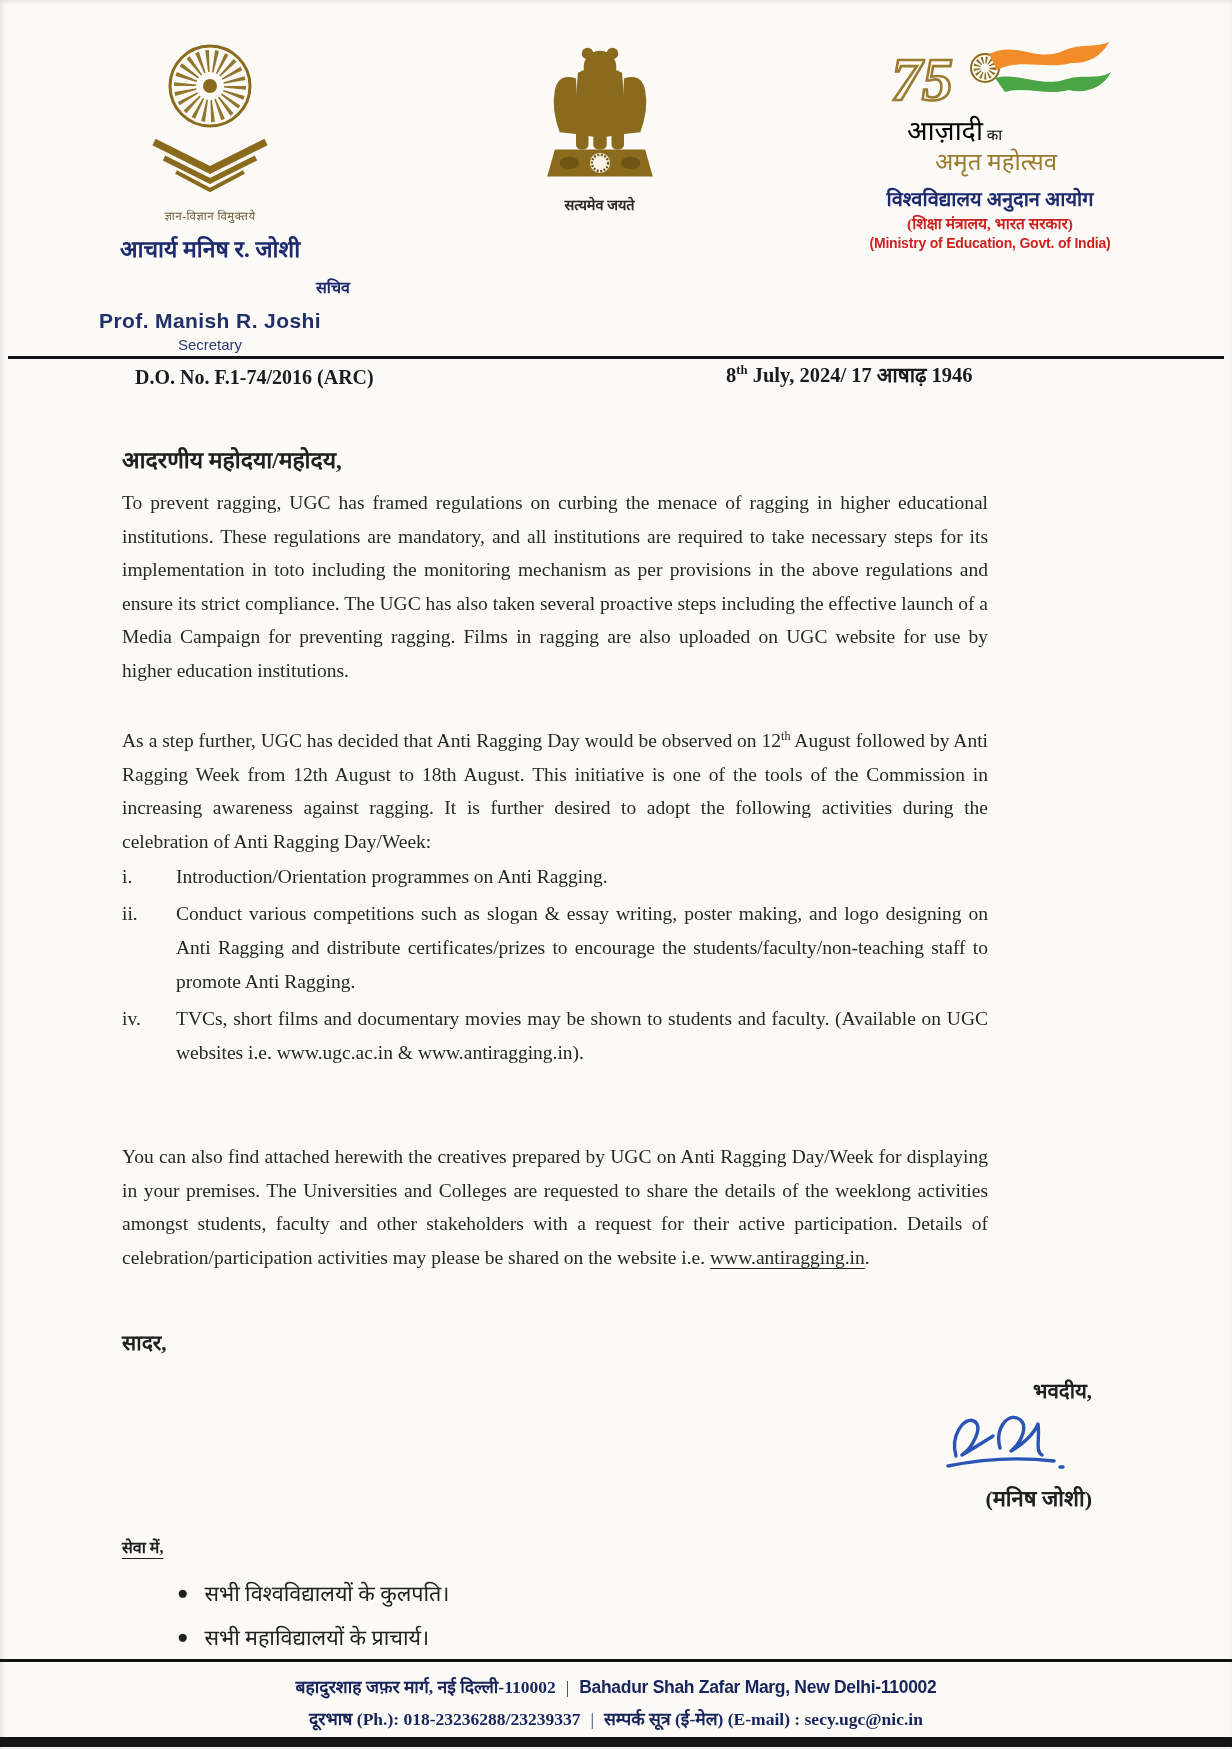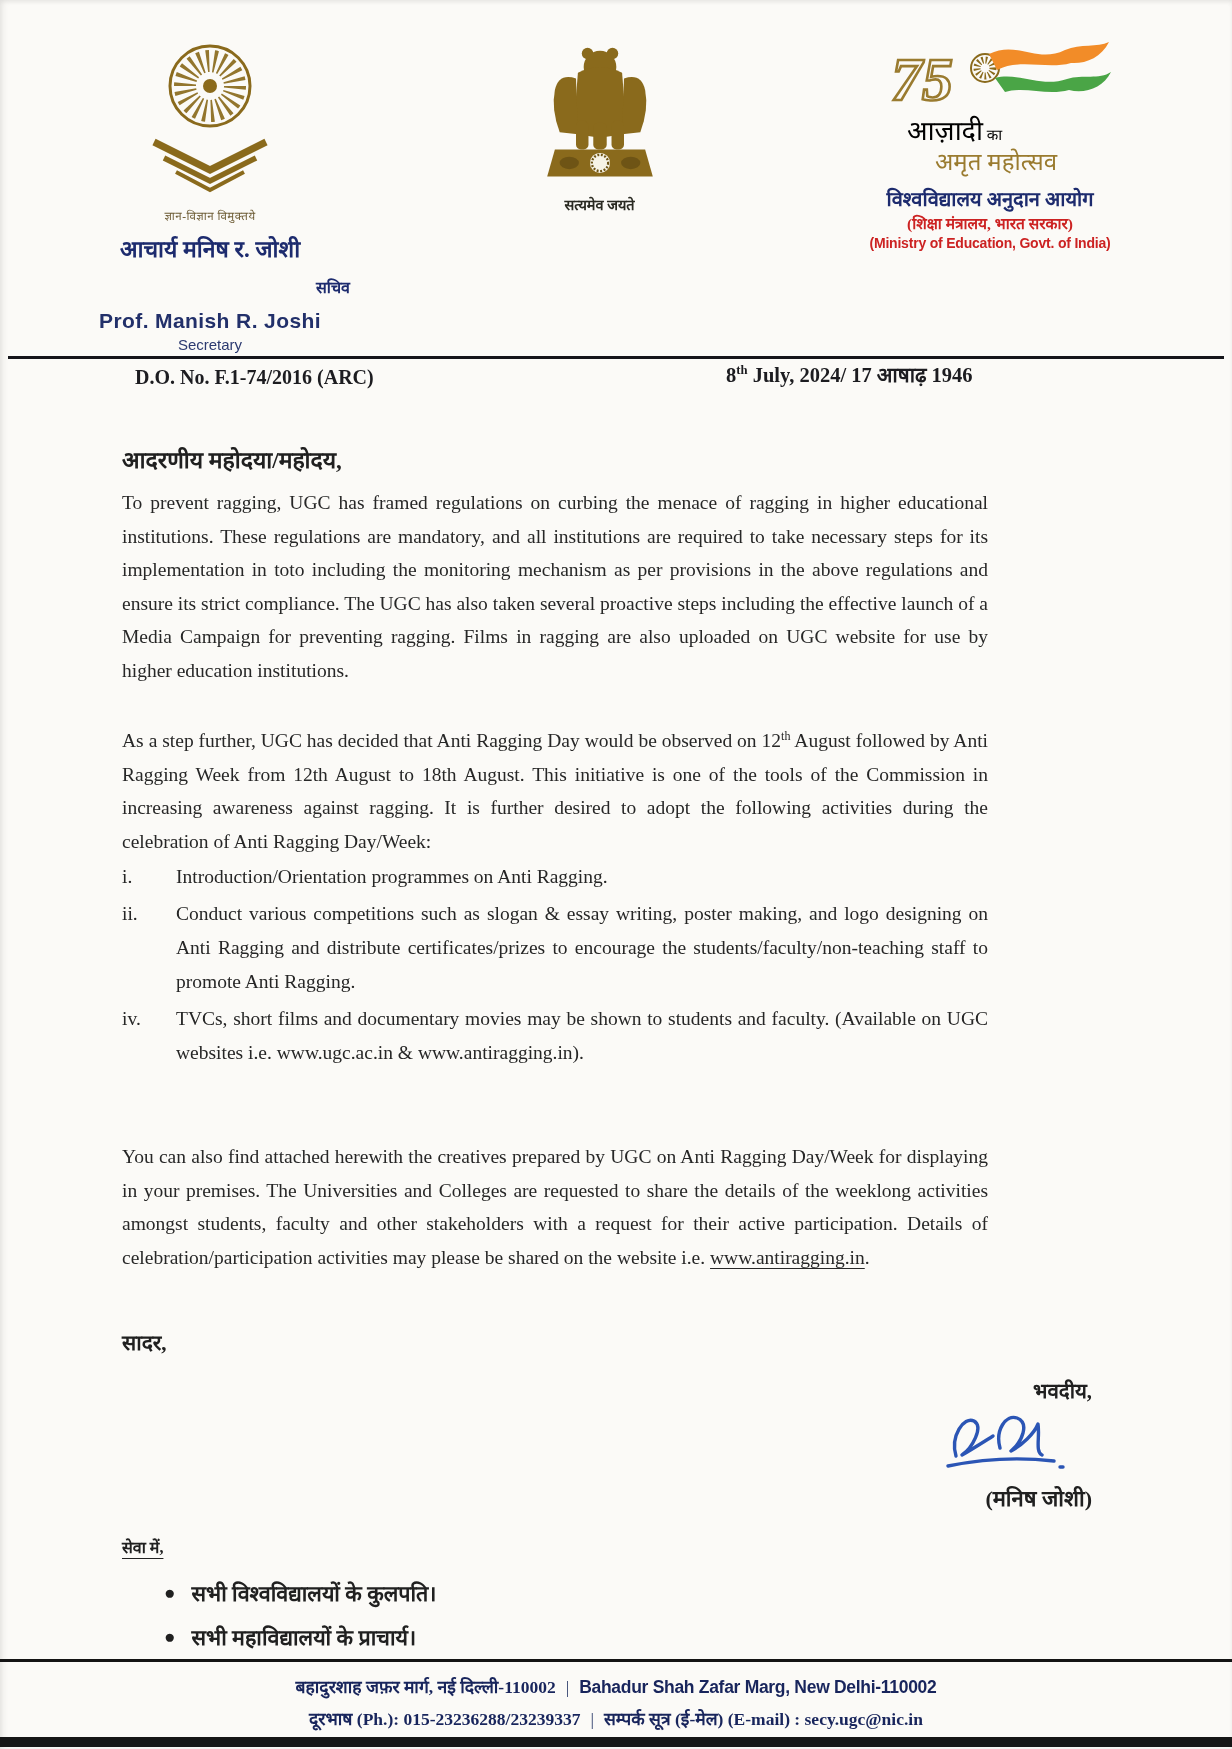--- a/index.html
+++ b/index.html
@@ -57,21 +57,21 @@
   .li .marker { width:54px; flex:0 0 54px; font-size:19.5px; line-height:34px; }
   .li .li-text { flex:1; text-align:justify; font-size:19.5px; line-height:34px; }
 
   .regards-hi { position:absolute; left:122px; top:1328px; font-size:21px; font-weight:bold; color:#202020; }
   .yours-hi   { position:absolute; right:140px; top:1376px; font-size:20.5px; font-weight:bold; color:#202020; }
   .sig-wrap   { position:absolute; right:152px; top:1404px; width:140px; height:78px; }
   .signatory  { position:absolute; right:140px; top:1482px; font-size:22px; font-weight:bold; color:#202020; }
 
   .recipients-heading { position:absolute; left:122px; top:1536px; font-size:16px; font-weight:bold;
       color:#202020; text-decoration:underline; text-underline-offset:5px; }
-  .recipient { position:absolute; left:164px; font-size:21.5px; font-weight:bold; color:#202020; }
+  .recipient { position:absolute; left:177px; font-size:21.5px; font-weight:normal; color:#202020; }
   .recipient .dot { display:inline-block; margin-right:16px; font-size:19px; transform:translateY(-2px); }
   .rec1 { top:1578px; }
   .rec2 { top:1622px; }
 
   
   .rule-bottom { position:absolute; left:0; right:0; top:1659px; height:3px; background:#141414; }
   .footer { position:absolute; left:0; right:0; top:1671px; text-align:center; color:#18255c; }
   .footer .row { font-size:17.5px; font-weight:bold; line-height:32px; }
   .footer .sep { padding:0 10px; font-weight:normal; color:#31406e; }
   .footer .en { font-family:"Liberation Sans","DejaVu Sans",sans-serif; letter-spacing:-.3px; }
@@ -187,17 +187,17 @@
 
   <div class="signatory">(मनिष जोशी)</div>
 
   <div class="recipients-heading">सेवा में,</div>
   <div class="recipient rec1"><span class="dot">●</span><span>सभी विश्वविद्यालयों के कुलपति।</span></div>
   <div class="recipient rec2"><span class="dot">●</span><span>सभी महाविद्यालयों के प्राचार्य।</span></div>
 
   <div class="rule-bottom"></div>
   <div class="footer">
     <div class="row"><span>बहादुरशाह जफ़र मार्ग, नई दिल्ली-110002</span><span class="sep">|</span><span class="en">Bahadur Shah Zafar Marg, New Delhi-110002</span></div>
-    <div class="row"><span>दूरभाष (Ph.): 015-23236288/23239337</span><span class="sep">|</span><span>सम्पर्क सूत्र (ई-मेल) (E-mail) : secy.ugc@nic.in</span></div>
+    <div class="row"><span>दूरभाष (Ph.): 018-23236288/23239337</span><span class="sep">|</span><span>सम्पर्क सूत्र (ई-मेल) (E-mail) : secy.ugc@nic.in</span></div>
   </div>
   <div class="bottom-bar"></div>
 
 </div>
 
 </body></html>

